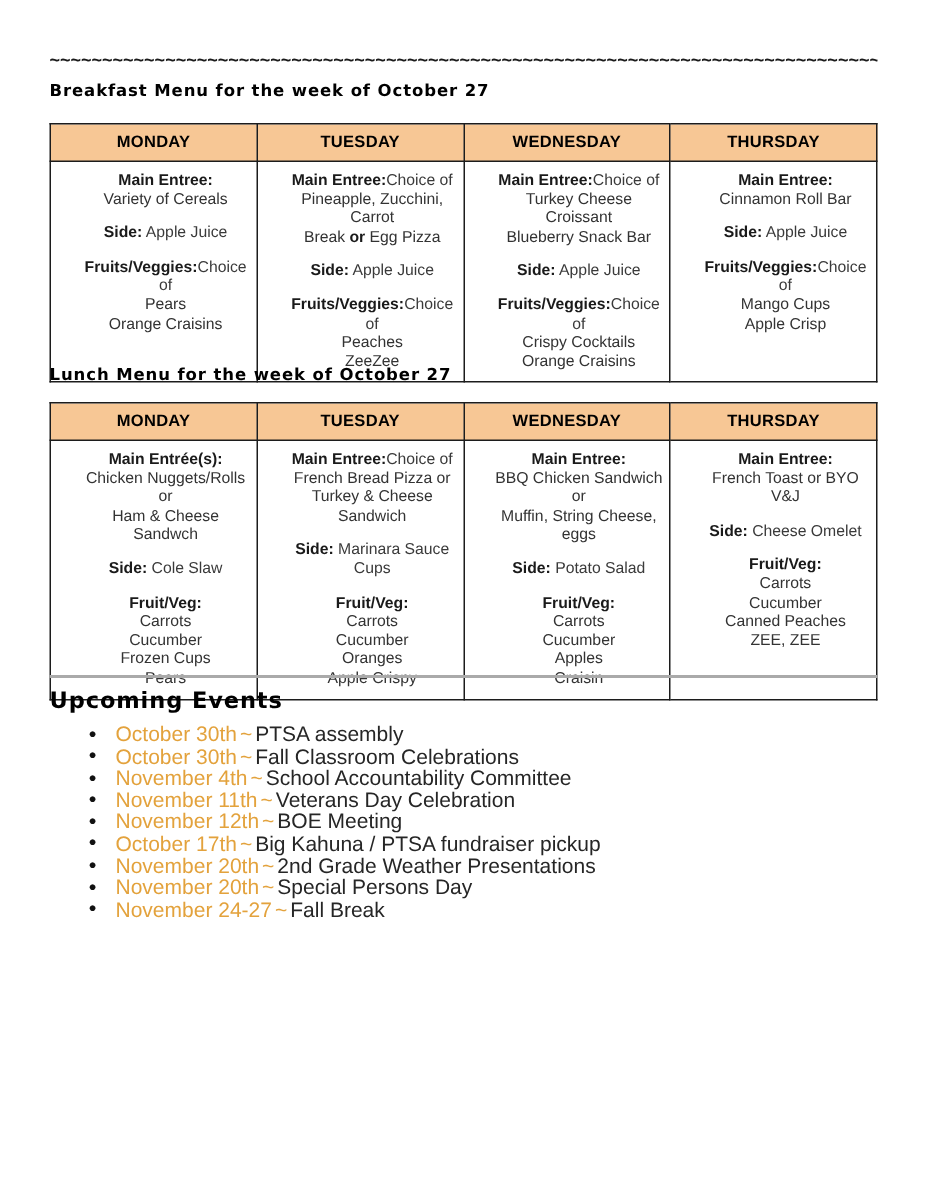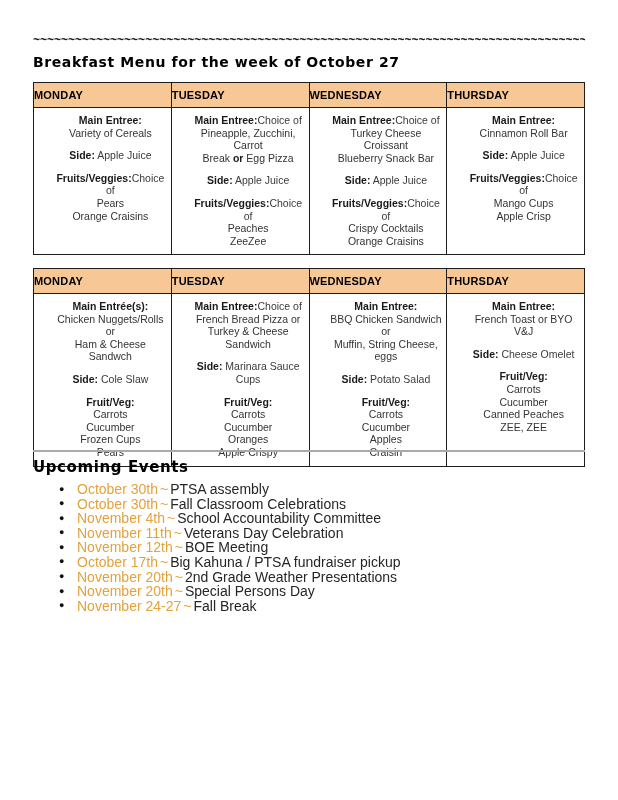--- a/index.html
+++ b/index.html
@@ -37,21 +37,21 @@
     color: #1a1a1a;
     white-space: nowrap;
     overflow: hidden;
   }
 
   
   .sec-heading {
     position: absolute;
     left: 33px;
     font-family: "DejaVu Sans", sans-serif;
-    font-size: 14px;
+    font-size: 11px;
     font-weight: 700;
     letter-spacing: 0.6px;
     color: #000000;
     white-space: nowrap;
   }
   #breakfast-heading { top: 54px; }
   #lunch-heading { top: 243px; }
   #events-heading {
     top: 458px;
     font-size: 15px;
@@ -74,21 +74,21 @@
     border: 1.6px solid #1c1c1c;
     vertical-align: top;
     padding: 0;
   }
   table.menu-table th {
     background: #f7c795;
     height: 19px;
     font-size: 11px;
     font-weight: 700;
     letter-spacing: 0.2px;
-    text-align: left;
+    text-align: center;
     color: #000;
     padding: 2px 0 3px 0;
     vertical-align: middle;
   }
   table.menu-table td {
     text-align: center;
     font-size: 10.5px;
     line-height: 12.6px;
     color: #333333;
     padding: 6px 4px 7px 4px;
@@ -235,20 +235,21 @@
           <div class="cell-block">
             <span class="lbl">Fruits/Veggies:</span><span class="inl">Choice of</span>
             <span class="ln">Mango Cups</span>
             <span class="ln">Apple Crisp</span>
           </div>
         </td>
       </tr>
     </tbody>
   </table>
 
+  <div class="sec-heading" id="lunch-heading">Lunch Menu for the week of October 27</div>
 
   <table class="menu-table" id="lunch-table">
     <colgroup>
       <col style="width:25%">
         <col style="width:25%">
         <col style="width:25%">
         <col style="width:25%">
     </colgroup>
     <thead>
       <tr>

